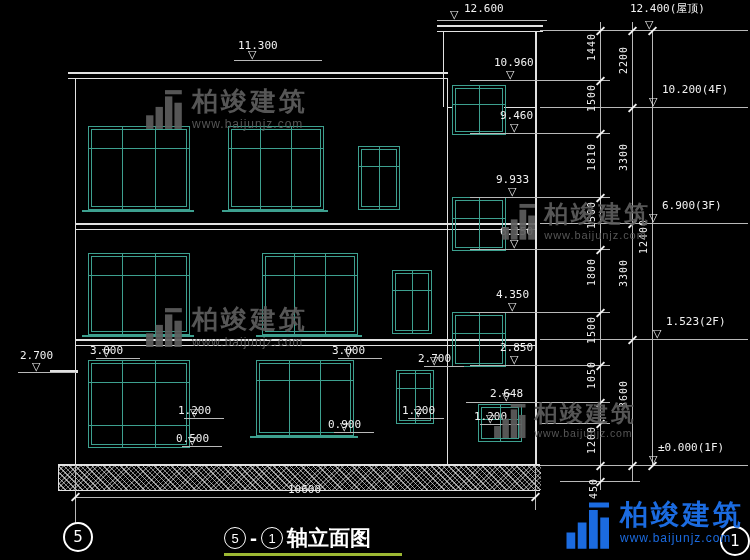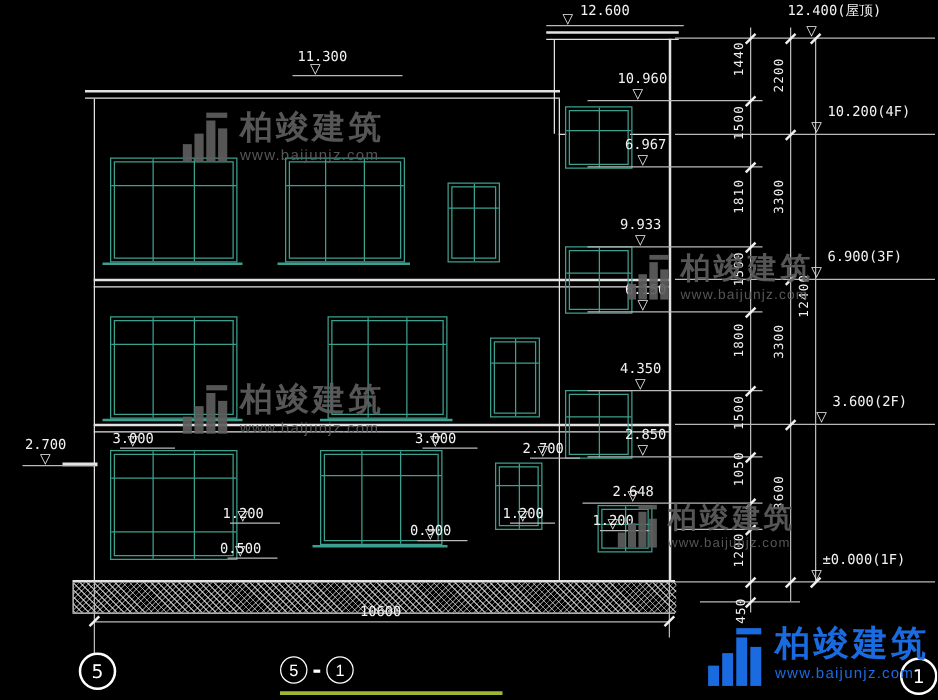--- a/index.html
+++ b/index.html
@@ -187,41 +187,41 @@
   <i class="tri" style="left:32px;top:361px"></i>
   <i class="tri" style="left:645px;top:19px"></i>
   <i class="tri" style="left:649px;top:96px"></i>
   <i class="tri" style="left:649px;top:212px"></i>
   <i class="tri" style="left:653px;top:328px"></i>
   <i class="tri" style="left:649px;top:454px"></i>
 
   <span class="dim" style="left:464px;top:3px">12.600</span>
   <span class="dim" style="left:238px;top:40px">11.300</span>
   <span class="dim" style="left:494px;top:57px">10.960</span>
-  <span class="dim" style="left:500px;top:110px">6.967</span>
+  <span class="dim" style="left:500px;top:110px">9.460</span>
   <span class="dim" style="left:496px;top:174px">9.933</span>
   <span class="dim" style="left:500px;top:226px">6.150</span>
   <span class="dim" style="left:496px;top:289px">4.350</span>
   <span class="dim" style="left:500px;top:342px">2.850</span>
   <span class="dim" style="left:490px;top:388px">2.648</span>
   <span class="dim" style="left:90px;top:345px">3.000</span>
   <span class="dim" style="left:332px;top:345px">3.000</span>
   <span class="dim" style="left:418px;top:353px">2.700</span>
   <span class="dim" style="left:178px;top:405px">1.200</span>
   <span class="dim" style="left:328px;top:419px">0.900</span>
   <span class="dim" style="left:402px;top:405px">1.200</span>
   <span class="dim" style="left:176px;top:433px">0.500</span>
   <span class="dim" style="left:474px;top:411px">1.200</span>
   <span class="dim" style="left:20px;top:350px">2.700</span>
   <span class="dim" style="left:288px;top:484px">10600</span>
 
   <span class="dim" style="left:630px;top:3px">12.400(屋顶)</span>
   <span class="dim" style="left:662px;top:84px">10.200(4F)</span>
   <span class="dim" style="left:662px;top:200px">6.900(3F)</span>
-  <span class="dim" style="left:666px;top:316px">3.600(2F)</span>
+  <span class="dim" style="left:666px;top:316px">1.523(2F)</span>
   <span class="dim" style="left:658px;top:442px">±0.000(1F)</span>
 
   <span class="vtxt" style="left:586px;top:33px">1440</span>
   <span class="vtxt" style="left:586px;top:84px">1500</span>
   <span class="vtxt" style="left:586px;top:143px">1810</span>
   <span class="vtxt" style="left:586px;top:201px">1500</span>
   <span class="vtxt" style="left:586px;top:258px">1800</span>
   <span class="vtxt" style="left:586px;top:316px">1500</span>
   <span class="vtxt" style="left:586px;top:361px">1050</span>
   <span class="vtxt" style="left:586px;top:426px">1200</span>
@@ -236,20 +236,21 @@
     <span>5</span>
   </div>
   <div class="bubble" style="left:720px;top:526px;width:26px;height:26px">
     <span>1</span>
   </div>
 
   <div id="title">
     <span class="circ">5</span>
     <span>-</span>
     <span class="circ">1</span>
+    <span>轴立面图</span>
   </div>
   <div id="title-underline"></div>
 
   <div class="wm" style="left:146px;top:88px">
     <svg viewBox="0 0 36 40" width="38" height="42">
         <g fill="currentColor">
           <rect x="0" y="26" width="7" height="13"></rect>
           <rect x="9" y="18" width="7" height="21"></rect>
           <rect x="18" y="8" width="7" height="31"></rect>
           <rect x="27" y="14" width="7" height="25"></rect>

